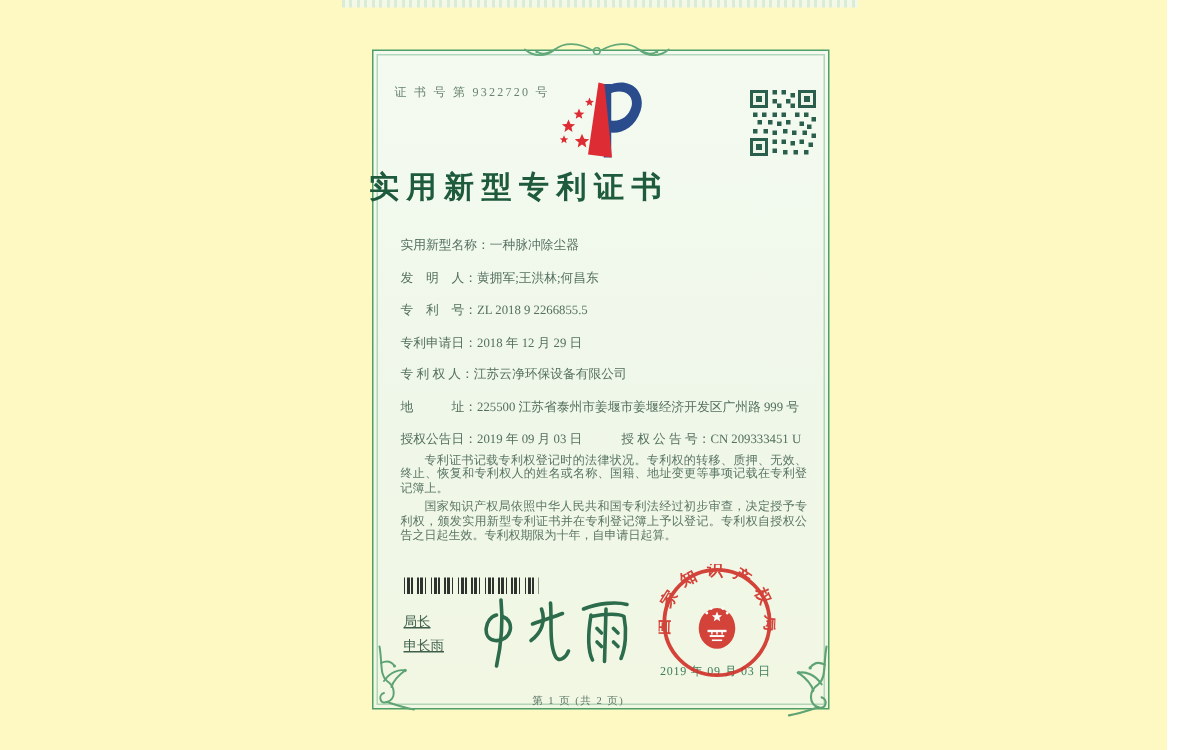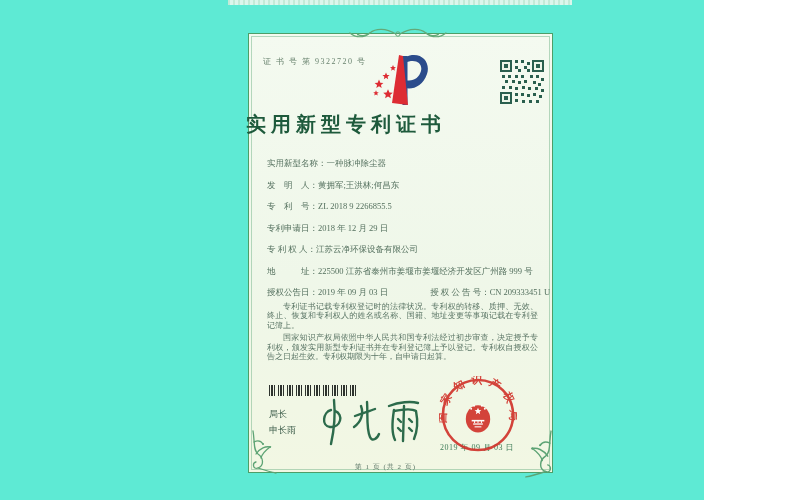--- a/index.html
+++ b/index.html
@@ -1,41 +1,41 @@
 <!DOCTYPE html>
 <html><head>
 <meta charset="utf-8">
 <style>
   html,body{margin:0;padding:0;background:#ffffff;}
-  .stage{position:relative;width:704px;height:500px;background:#5eead4;overflow:hidden;
+  .stage{position:relative;width:778px;height:500px;background:#fef9c3;overflow:hidden;
          font-family:"Liberation Serif","DejaVu Serif",serif;}
   
   .top-strip{position:absolute;left:228px;top:0;width:344px;height:5px;
     background:repeating-linear-gradient(90deg,#d5ead8 0 2px,#f1f8f0 2px 5px);opacity:.85;}
   
   .cert-border{position:absolute;left:248px;top:33px;width:305px;height:440px;
     box-sizing:border-box;border:1.5px solid #4d9e68;
     background:linear-gradient(180deg,#f4faf0 0%,#eff7e9 55%,#f2f7e3 100%);}
   .inner-line{position:absolute;inset:2px;border:1px solid rgba(125,185,145,.55);pointer-events:none;}
   .cert-no{position:absolute;left:14px;top:22px;font-size:8px;letter-spacing:1.5px;color:#69836f;}
   .logo{position:absolute;left:120px;top:17px;width:62px;height:58px;}
   .qr{position:absolute;left:251px;top:26px;width:44px;height:44px;}
   .title{position:absolute;left:0;top:77px;width:100%;margin:0;text-align:left;
     font-size:20px;font-weight:bold;letter-spacing:5px;color:#1e5a3c;transform:translateX(-3px);}
   .fields{position:absolute;left:18px;top:125px;right:12px;display:flex;flex-direction:column;gap:13px;}
   .field-row{font-size:8.5px;line-height:1;color:#54705e;white-space:nowrap;}
   .f-label{color:#54705e;}
-  .f-label2{margin-left:42px;}
+  .f-label2{margin-left:26px;}
   .paragraphs{position:absolute;left:18px;top:268px;width:271px;color:#5a7565;}
   .paragraphs p{margin:0 0 3px 0;font-size:8px;line-height:9.4px;text-align:justify;text-indent:2em;}
   .barcode{position:absolute;left:20px;top:351px;width:90px;height:11px;
     background:repeating-linear-gradient(90deg,#2e332e 0 1px,transparent 1px 2px,#2e332e 2px 4px,
       transparent 4px 5px,#2e332e 5px 6px,transparent 6px 9px);}
   .director{position:absolute;left:20px;top:376px;font-size:9px;color:#3f5f4c;line-height:1;}
-  .director div{margin-bottom:7px;}
+  .director div{margin-bottom:7px;text-decoration:underline;}
   .signature{position:absolute;left:68px;top:360px;width:115px;height:58px;}
   .seal-date{position:absolute;left:178px;top:408px;width:100px;text-align:center;
     font-size:8px;color:#3f7d58;letter-spacing:.5px;}
   .seal{position:absolute;left:190px;top:342px;width:78px;height:78px;opacity:.9;}
   .page-indicator{position:absolute;left:0;top:428px;width:100%;text-align:center;
     font-size:7px;color:#5a7565;transform:translateX(-15px);letter-spacing:1px;}
   .back-note{position:absolute;left:248px;top:495px;width:305px;text-align:center;
     font-size:7.5px;color:#5a7565;letter-spacing:2px;transform:translateX(-12px);margin-top:17px;}
   .ornament-top{position:absolute;left:50%;top:-8px;width:104px;height:16px;transform:translateX(-53%);}
   .flourish-bl{position:absolute;left:1px;top:396px;width:28px;height:44px;}

